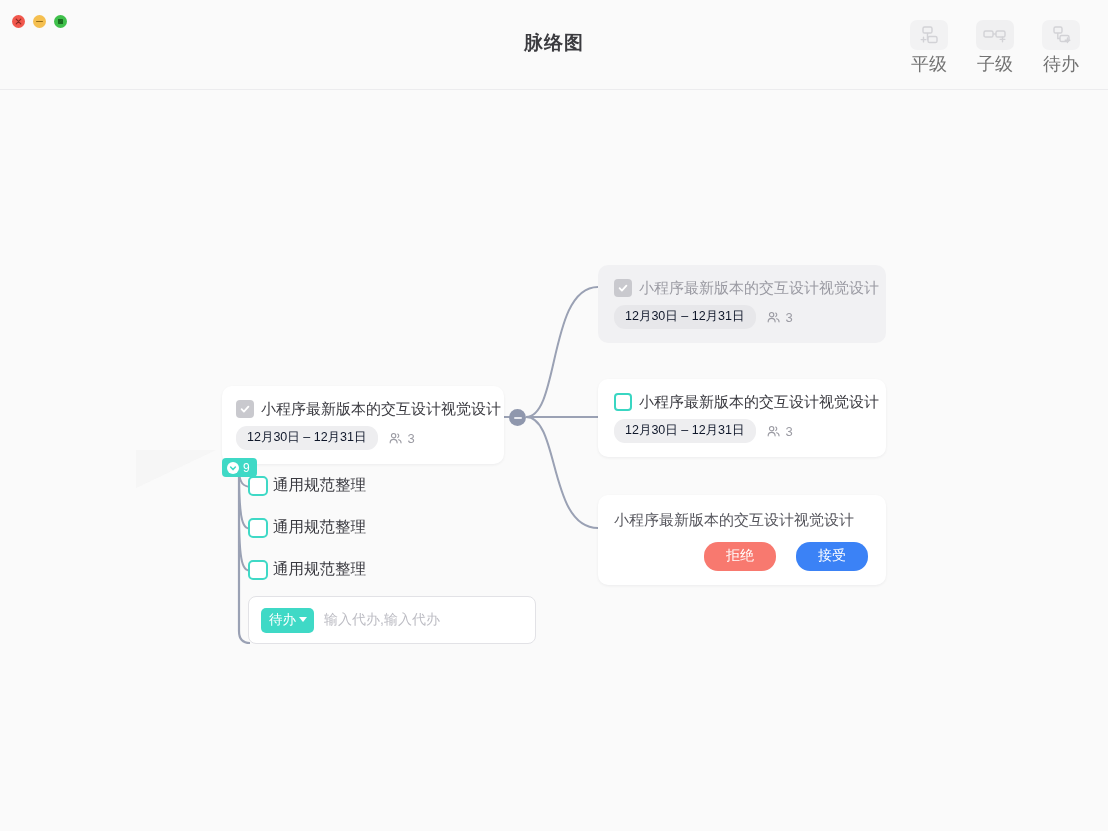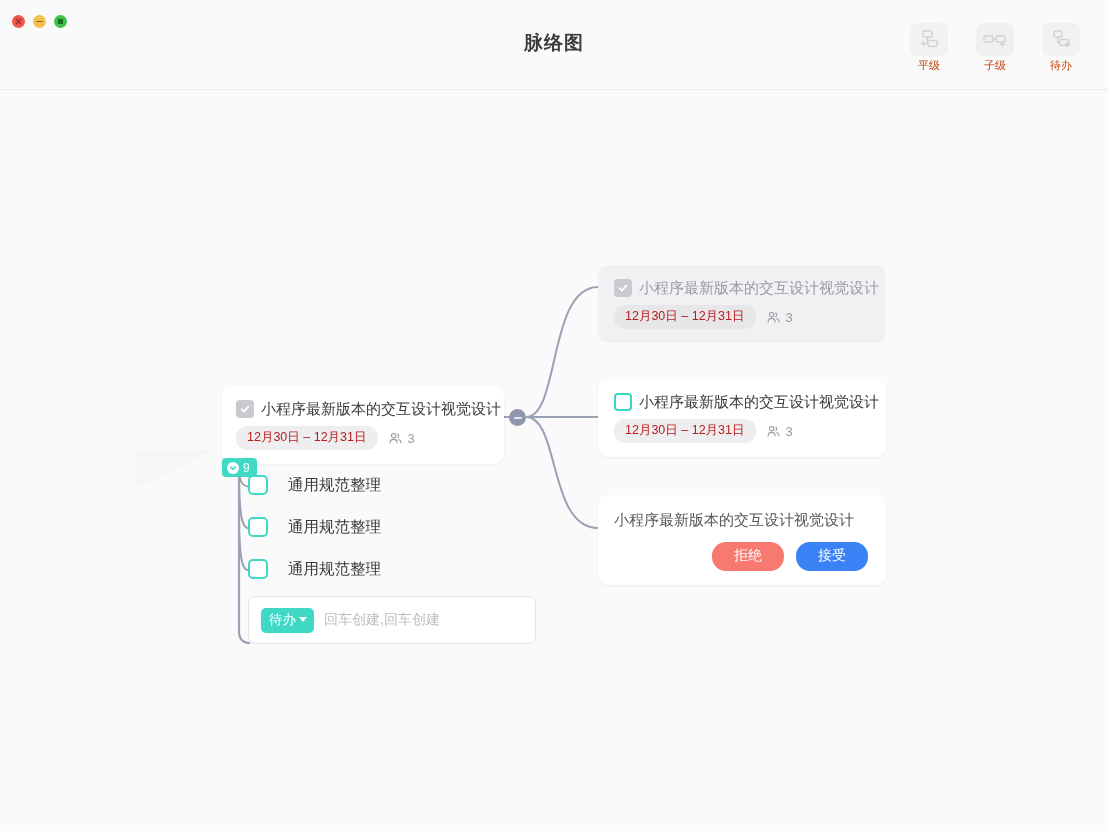--- a/index.html
+++ b/index.html
@@ -52,21 +52,21 @@
     cursor: default;
   }
   .tool-btn .icon-box {
     width: 38px; height: 33px;
     border-radius: 7px;
     background: #f2f2f3;
     display: flex; align-items: center; justify-content: center;
   }
   .tool-btn.alt .icon-box { background: #f0f0f1; }
   .tool-label {
-    font-size: 11px; color: #c2410c;
+    font-size: 18px; color: #737373;
   }
 
   
   .canvas {
     position: absolute; top: 91px; left: 0;
     width: 1108px; height: 740px;
     background: #fafafa;
     overflow: hidden;
   }
   .edges { position: absolute; left: 0; top: 0; }
@@ -108,21 +108,21 @@
   }
   .cbx.checked-grey { background: #c9c9ce; }
   .cbx.open-teal { border: 2px solid #39d6c2; background: #fff; }
 
   .meta-row {
     display: flex; align-items: center; gap: 10px;
     margin-top: 7px;
   }
   .date-pill {
     background: #eeeef0;
-    color: #b91c1c;
+    color: #0f172a;
     font-size: 12.5px;
     border-radius: 11px;
     padding: 3px 11px 4px 11px;
     white-space: nowrap;
   }
   .card.grey .date-pill { background: #e7e7ea; }
   .ppl {
     display: flex; align-items: center; gap: 5px;
     color: #9b9ba3; font-size: 13px;
   }
@@ -140,21 +140,21 @@
   }
   .badge-circle {
     width: 12px; height: 12px; border-radius: 50%;
     background: #fff;
     display: flex; align-items: center; justify-content: center;
   }
 
   
   .todo-item {
     position: absolute;
-    display: flex; align-items: flex-start; gap: 20px;
+    display: flex; align-items: center; gap: 5px;
   }
   .todo-box {
     width: 20px; height: 20px;
     border: 2px solid #3fd9c6;
     border-radius: 5px;
     background: #fff;
   }
   .todo-text {
     font-size: 15.5px; color: #3a3a40;
   }
@@ -184,21 +184,21 @@
     border-left: 4px solid transparent;
     border-right: 4px solid transparent;
     border-top: 5px solid #fff;
   }
   .input-ph {
     font-size: 14px; color: #bcbcc3;
   }
 
   
   .act-row {
-    display: flex; justify-content: flex-end; gap: 12px;
+    display: flex; justify-content: flex-end; gap: 20px;
     margin-top: 12px;
   }
   .btn-pill {
     border-radius: 14px;
     font-size: 14px;
     color: #fff;
     padding: 5px 22px 6px 22px;
     cursor: default;
   }
   .btn-reject { background: #f8796f; }
@@ -352,21 +352,21 @@
     <div class="todo-item" style="left:248px; top:468px;">
       <span class="todo-box"></span>
       <span class="todo-text">通用规范整理</span>
     </div>
 
     <div class="todo-input">
       <span class="tag-todo">
         <span>待办</span>
         <span class="tag-caret"></span>
       </span>
-      <span class="input-ph">回车创建,回车创建</span>
+      <span class="input-ph">输入代办,输入代办</span>
     </div>
 
     <div class="card grey" style="left:598px; top:174px; width:288px; padding:14px 16px 14px 16px;">
       <div class="card-row">
         <span class="cbx checked-grey">
           <svg width="12" height="12" viewBox="0 0 12 12">
               <path d="M2.6 6.2 L4.9 8.6 L9.4 3.6" stroke="#ffffff" stroke-width="1.8" fill="none" stroke-linecap="round" stroke-linejoin="round"></path>
             </svg>
         </span>
         <span class="card-title muted">小程序最新版本的交互设计视觉设计</span>

